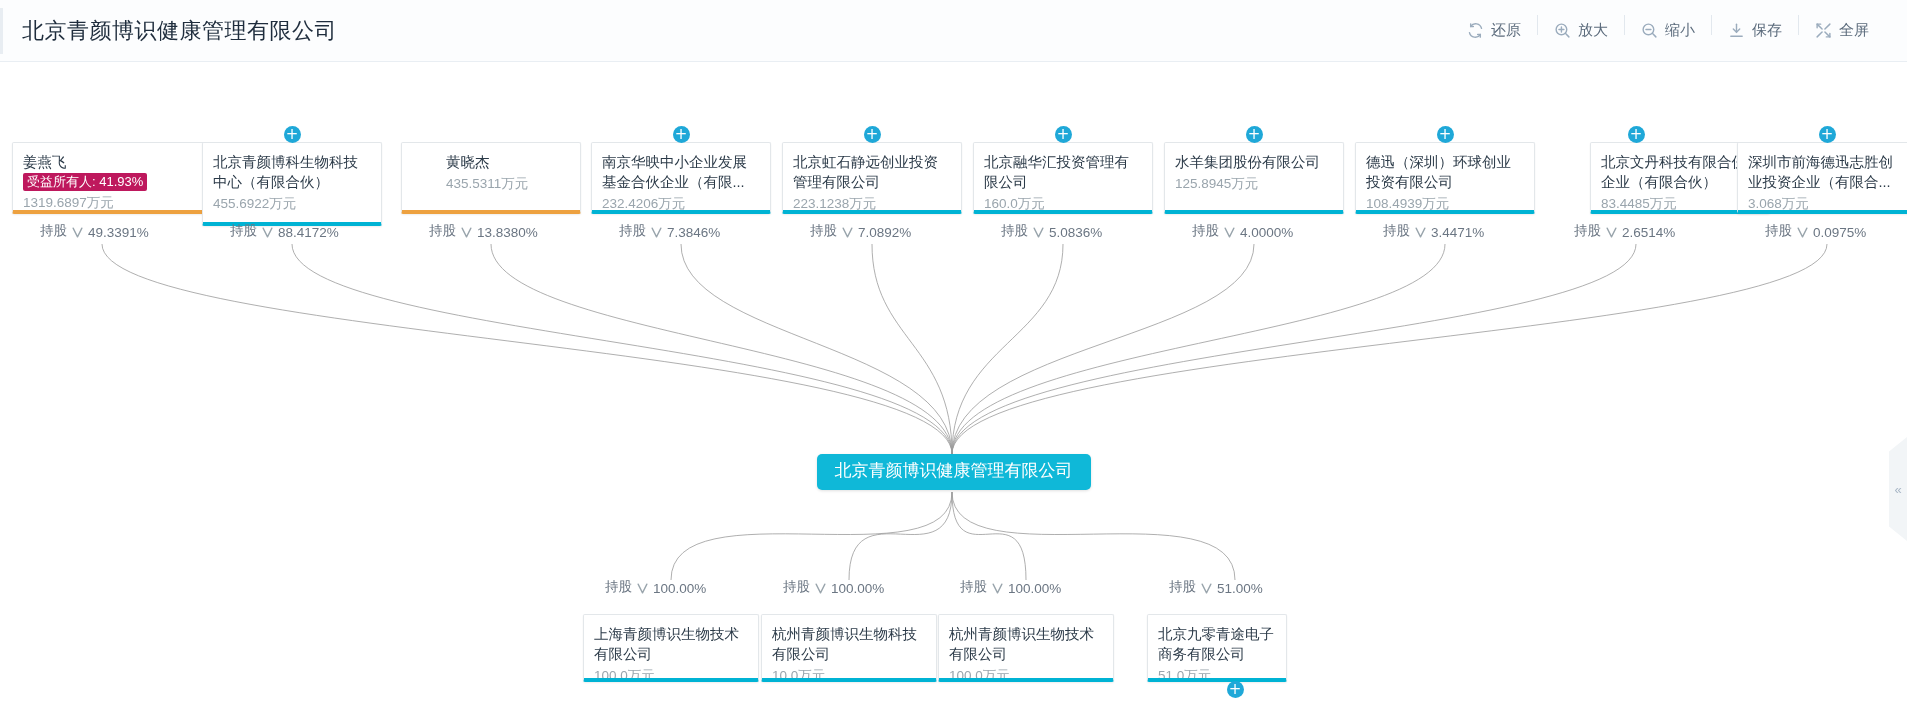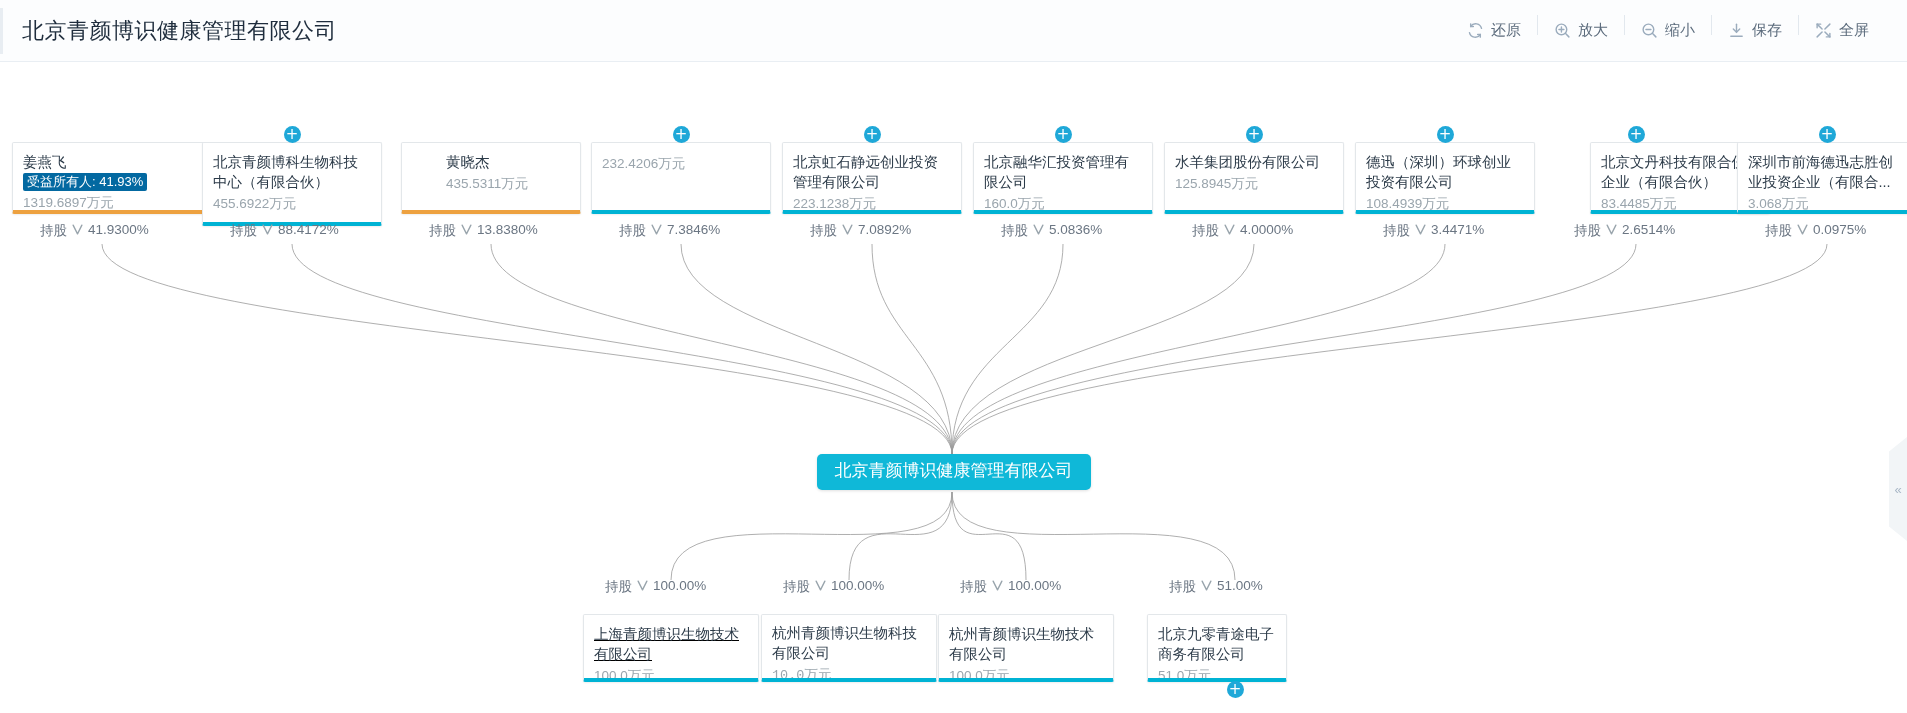--- a/index.html
+++ b/index.html
@@ -65,40 +65,40 @@
   .node .nname {
     font-size: 14.5px; color: #2b3a48; line-height: 20px;
     max-height: 40px; overflow: hidden;
   }
   .node .namt {
     font-size: 13.5px; color: #9aa5ad; line-height: 19px;
     margin-top: 2px;
   }
   .node .bene {
     display: inline-block;
-    background: #0369a1; color: #ffffff;
+    background: #be185d; color: #ffffff;
     font-size: 13px; line-height: 18px;
     padding: 0 4px; border-radius: 2px;
     margin: 1px 0 0 0;
   }
 
   
   .plus {
     position: absolute;
     width: 17px; height: 17px; border-radius: 50%;
     background: #1fa8d8; color: #fff;
     font-size: 15px; line-height: 16px; text-align: center;
     font-family: "DejaVu Sans", sans-serif;
     cursor: pointer; user-select: none;
   }
 
   
   .pct {
     position: absolute;
-    display: flex; align-items: flex-start; gap: 3px;
+    display: flex; align-items: flex-end; gap: 3px;
     font-size: 13.5px; color: #6b7683; white-space: nowrap;
   }
   .pct .chev { width: 15px; height: 15px; display: block; flex: none; color: #9aa5ad; }
 
   
   #center-node {
     position: absolute;
     background: #0fb8d8; color: #ffffff;
     border-radius: 5px;
     font-size: 17px; line-height: 34px;
@@ -202,21 +202,21 @@
 
   <div id="center-node" style="top: 392px; left: 50%; transform: translateX(-50%);">北京青颜博识健康管理有限公司</div>
 
   <div id="nodes-layer">
       <div class="node orange" style="left: 12px; top: 80px; width: 206px; height: 72px;"><div class="nname">姜燕飞</div><div class="bene">受益所有人: 41.93%</div><div class="namt">1319.6897万元</div></div>
       <div class="pct" style="left: 40px; top: 160px;">
         <span>持股</span>
         <svg class="chev" viewBox="0 0 24 24" fill="none" stroke="currentColor" stroke-width="2.2" stroke-linecap="round" stroke-linejoin="round">
           <path d="M5 5l7 14 7-14"></path>
         </svg>
-        <span>41.9300%</span>
+        <span>49.3391%</span>
       </div>
       <div class="node" style="left: 202px; top: 80px; width: 180px; height: 84px;">
         <div class="nname">北京青颜博科生物科技中心（有限合伙）</div>
         <div class="namt">455.6922万元</div>
       </div>
       <div class="plus" style="left: 283.5px; top: 64px;">+</div>
       <div class="pct" style="left: 230px; top: 160px;">
         <span>持股</span>
         <svg class="chev" viewBox="0 0 24 24" fill="none" stroke="currentColor" stroke-width="2.2" stroke-linecap="round" stroke-linejoin="round">
           <path d="M5 5l7 14 7-14"></path>
@@ -228,20 +228,21 @@
         <div class="namt">435.5311万元</div>
       </div>
       <div class="pct" style="left: 429px; top: 160px;">
         <span>持股</span>
         <svg class="chev" viewBox="0 0 24 24" fill="none" stroke="currentColor" stroke-width="2.2" stroke-linecap="round" stroke-linejoin="round">
           <path d="M5 5l7 14 7-14"></path>
         </svg>
         <span>13.8380%</span>
       </div>
       <div class="node" style="left: 591px; top: 80px; width: 180px; height: 72px;">
+        <div class="nname">南京华映中小企业发展基金合伙企业（有限...</div>
         <div class="namt">232.4206万元</div>
       </div>
       <div class="plus" style="left: 672.5px; top: 64px;">+</div>
       <div class="pct" style="left: 619px; top: 160px;">
         <span>持股</span>
         <svg class="chev" viewBox="0 0 24 24" fill="none" stroke="currentColor" stroke-width="2.2" stroke-linecap="round" stroke-linejoin="round">
           <path d="M5 5l7 14 7-14"></path>
         </svg>
         <span>7.3846%</span>
       </div>
@@ -310,32 +311,32 @@
         <div class="namt">3.068万元</div>
       </div>
       <div class="plus" style="left: 1818.5px; top: 64px;">+</div>
       <div class="pct" style="left: 1765px; top: 160px;">
         <span>持股</span>
         <svg class="chev" viewBox="0 0 24 24" fill="none" stroke="currentColor" stroke-width="2.2" stroke-linecap="round" stroke-linejoin="round">
           <path d="M5 5l7 14 7-14"></path>
         </svg>
         <span>0.0975%</span>
       </div>
-      <div class="node" style="left: 583px; top: 552px; width: 176px; height: 68px; text-decoration: underline;">
+      <div class="node" style="left: 583px; top: 552px; width: 176px; height: 68px;">
         <div class="nname">上海青颜博识生物技术有限公司</div>
         <div class="namt">100.0万元</div>
       </div>
       <div class="pct" style="left: 605px; top: 516px;">
         <span>持股</span>
         <svg class="chev" viewBox="0 0 24 24" fill="none" stroke="currentColor" stroke-width="2.2" stroke-linecap="round" stroke-linejoin="round">
           <path d="M5 5l7 14 7-14"></path>
         </svg>
         <span>100.00%</span>
       </div>
-      <div class="node" style="left: 761px; top: 552px; width: 176px; height: 68px; font-family: Liberation Mono, monospace;">
+      <div class="node" style="left: 761px; top: 552px; width: 176px; height: 68px;">
         <div class="nname">杭州青颜博识生物科技有限公司</div>
         <div class="namt">10.0万元</div>
       </div>
       <div class="pct" style="left: 783px; top: 516px;">
         <span>持股</span>
         <svg class="chev" viewBox="0 0 24 24" fill="none" stroke="currentColor" stroke-width="2.2" stroke-linecap="round" stroke-linejoin="round">
           <path d="M5 5l7 14 7-14"></path>
         </svg>
         <span>100.00%</span>
       </div>

